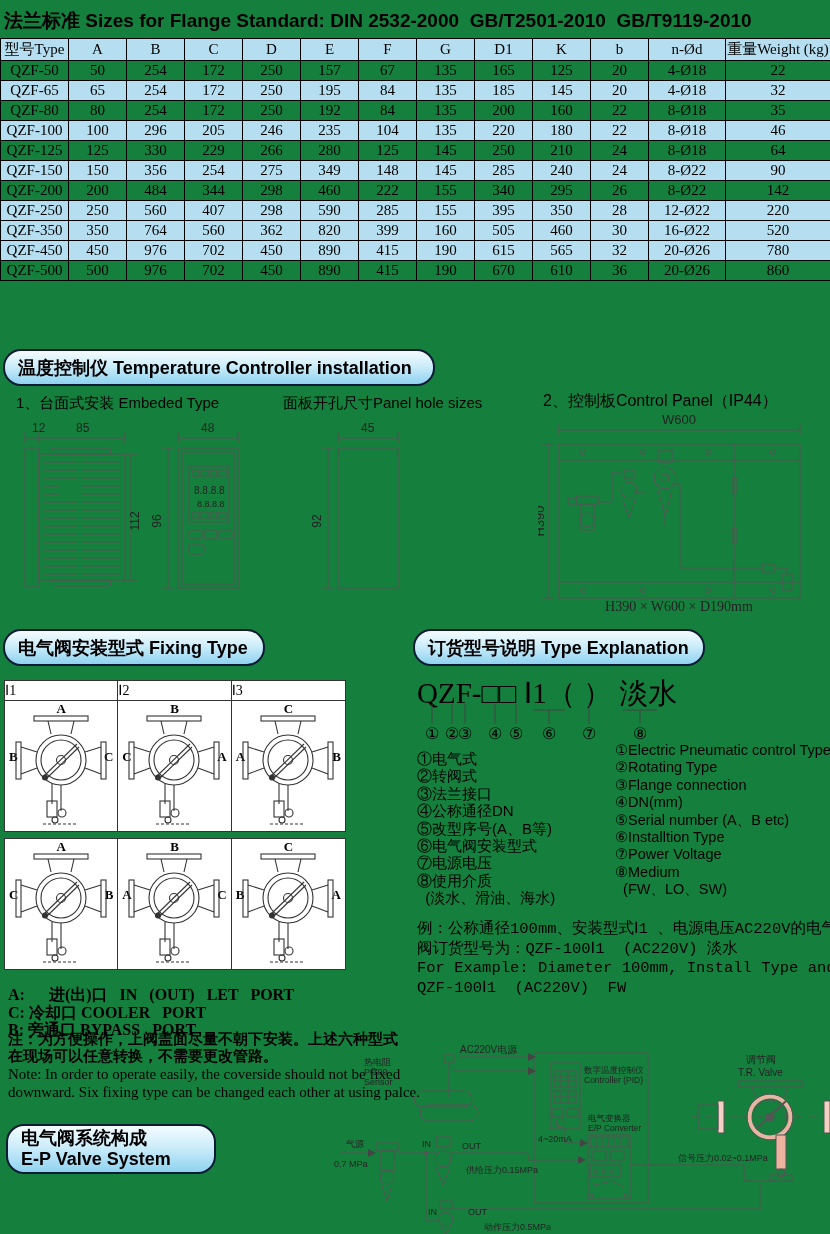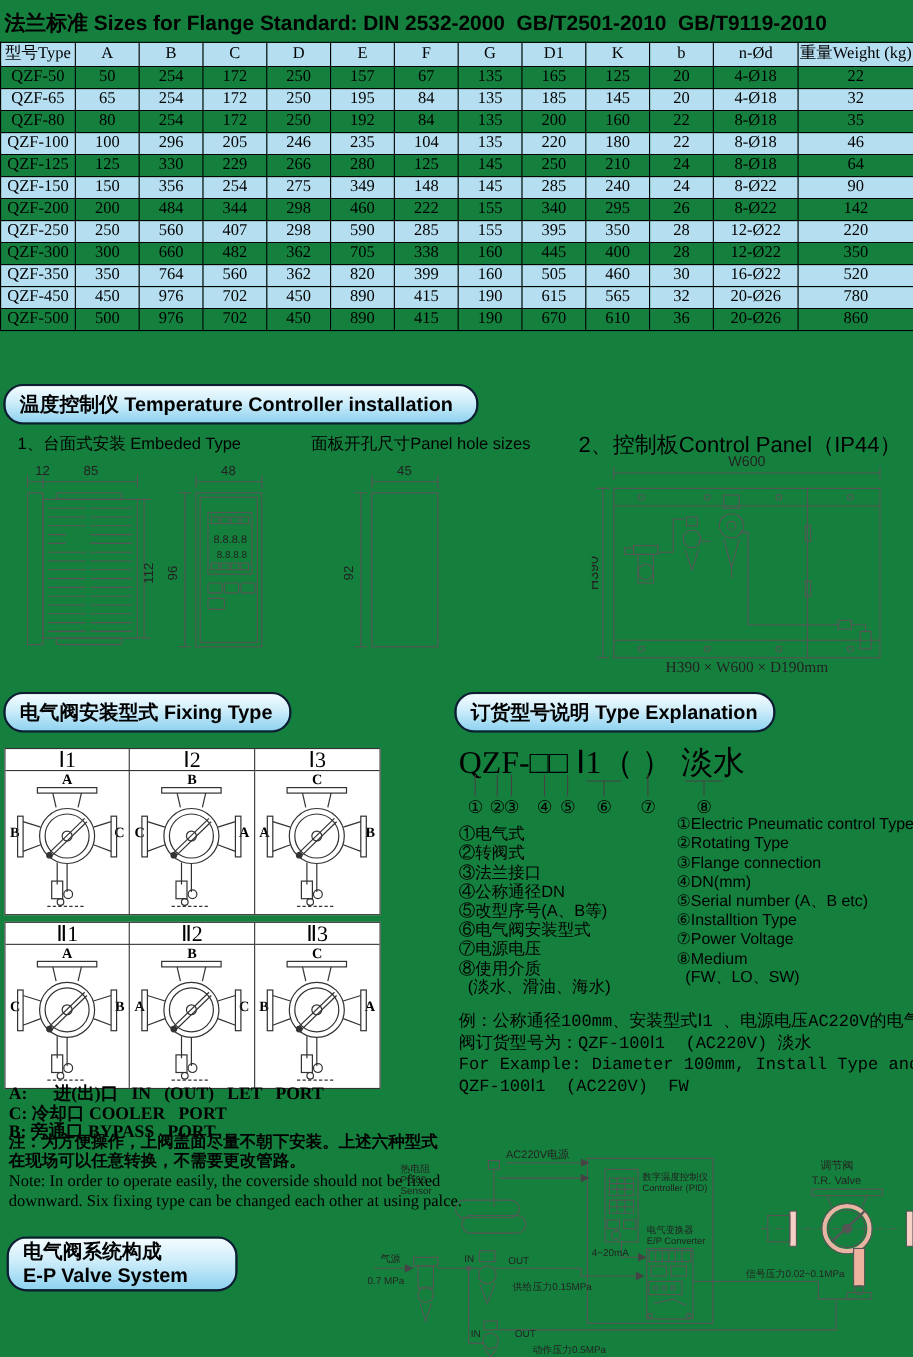--- a/index.html
+++ b/index.html
@@ -18,32 +18,32 @@
   background:linear-gradient(180deg,#f4fcff 0%,#cdedfa 45%,#8fd2f0 100%);
   display:flex; align-items:center; padding:0 13px; font-weight:bold; font-size:18px; white-space:nowrap; }
 #pill-temp { left:3px; top:349px; width:432px; height:37px; }
 #pill-fixing { left:3px; top:629px; width:262px; height:37px; }
 #pill-type { left:413px; top:629px; width:292px; height:37px; }
 #pill-ep { left:6px; top:1124px; width:210px; height:50px; flex-direction:column; align-items:flex-start; justify-content:center; line-height:21px; padding:2px 13px; }
 
 .sublabel { position:absolute; font-size:15px; }
 #lbl-embedded { left:16px; top:394px; }
 #lbl-panelhole { left:283px; top:394px; }
-#lbl-controlpanel { left:526px; top:391px; font-size:20px; }
+#lbl-controlpanel { left:543px; top:391px; font-size:16px; }
 
 #svg-embedded { position:absolute; left:8px; top:418px; }
 #svg-panel { position:absolute; left:538px; top:408px; }
 #svg-ep { position:absolute; left:278px; top:1025px; }
 
 .fixing-grid { position:absolute; left:4px; top:680px; width:342px; }
 .fix-block { border:1px solid #333; background:#fff; }
 .fix-block + .fix-block { margin-top:6px; }
 .fix-head { display:grid; grid-template-columns:repeat(3,1fr); }
-.fix-head-cell { border-bottom:1px solid #333; border-right:1px solid #333; text-align:center;
-  font-family:"Liberation Serif", serif; font-size:20px; height:20px; line-height:20px; }
+.fix-head-cell { border-bottom:1px solid #333; border-right:1px solid #333; text-align:left;
+  font-family:"Liberation Serif", serif; font-size:14px; height:20px; line-height:20px; }
 .fix-head-cell:nth-child(3n) { border-right:none; }
 .fix-body { display:grid; grid-template-columns:repeat(3,1fr); }
 .fix-cell { position:relative; height:130px; border-right:1px solid #333; }
 .fix-cell:nth-child(3n) { border-right:none; }
 .port { position:absolute; font-family:"Liberation Serif", serif; font-weight:bold; font-size:13px; }
 .port-top { top:0; left:50%; transform:translateX(-50%); }
 .port-left { top:48px; left:4px; }
 .port-right { top:48px; right:4px; }
 
 .legend { position:absolute; left:8px; top:986px; font-family:"Liberation Serif", serif; font-size:16px;
@@ -223,35 +223,20 @@
           <td>407</td>
           <td>298</td>
           <td>590</td>
           <td>285</td>
           <td>155</td>
           <td>395</td>
           <td>350</td>
           <td>28</td>
           <td>12-Ø22</td>
           <td>220</td>
-        </tr>
-        <tr>
-          <td>QZF-300</td>
-          <td>300</td>
-          <td>660</td>
-          <td>482</td>
-          <td>362</td>
-          <td>705</td>
-          <td>338</td>
-          <td>160</td>
-          <td>445</td>
-          <td>400</td>
-          <td>28</td>
-          <td>12-Ø22</td>
-          <td>350</td>
         </tr>
         <tr class="alt">
           <td>QZF-350</td>
           <td>350</td>
           <td>764</td>
           <td>560</td>
           <td>362</td>
           <td>820</td>
           <td>399</td>
           <td>160</td>
@@ -503,25 +488,20 @@
         <rect x="42" y="100" width="10" height="16"></rect>
         <circle cx="57" cy="112" r="4"></circle>
                 <circle cx="50" cy="119" r="3"></circle>
         <line x1="38" y1="123" x2="72" y2="123" stroke-dasharray="3,2"></line>
       </g>
     </svg>
   </div>
 </div>
     </div>
     <div class="fix-block">
-      <div class="fix-head">
-          <div class="fix-head-cell">Ⅱ1</div>
-          <div class="fix-head-cell">Ⅱ2</div>
-          <div class="fix-head-cell">Ⅱ3</div>
-        </div>
         <div class="fix-body">
   <div class="fix-cell">
     <span class="port port-top">A</span>
     <span class="port port-left">C</span>
     <span class="port port-right">B</span>
     <svg width="112" height="128" viewBox="0 0 112 128" style="position:absolute;left:0;top:0;">
       <g stroke="#333" stroke-width="1.1" fill="none">
         <rect x="29" y="15" width="54" height="5"></rect>
         <line x1="43" y1="20" x2="46" y2="33"></line>
                 <line x1="69" y1="20" x2="66" y2="33"></line>

